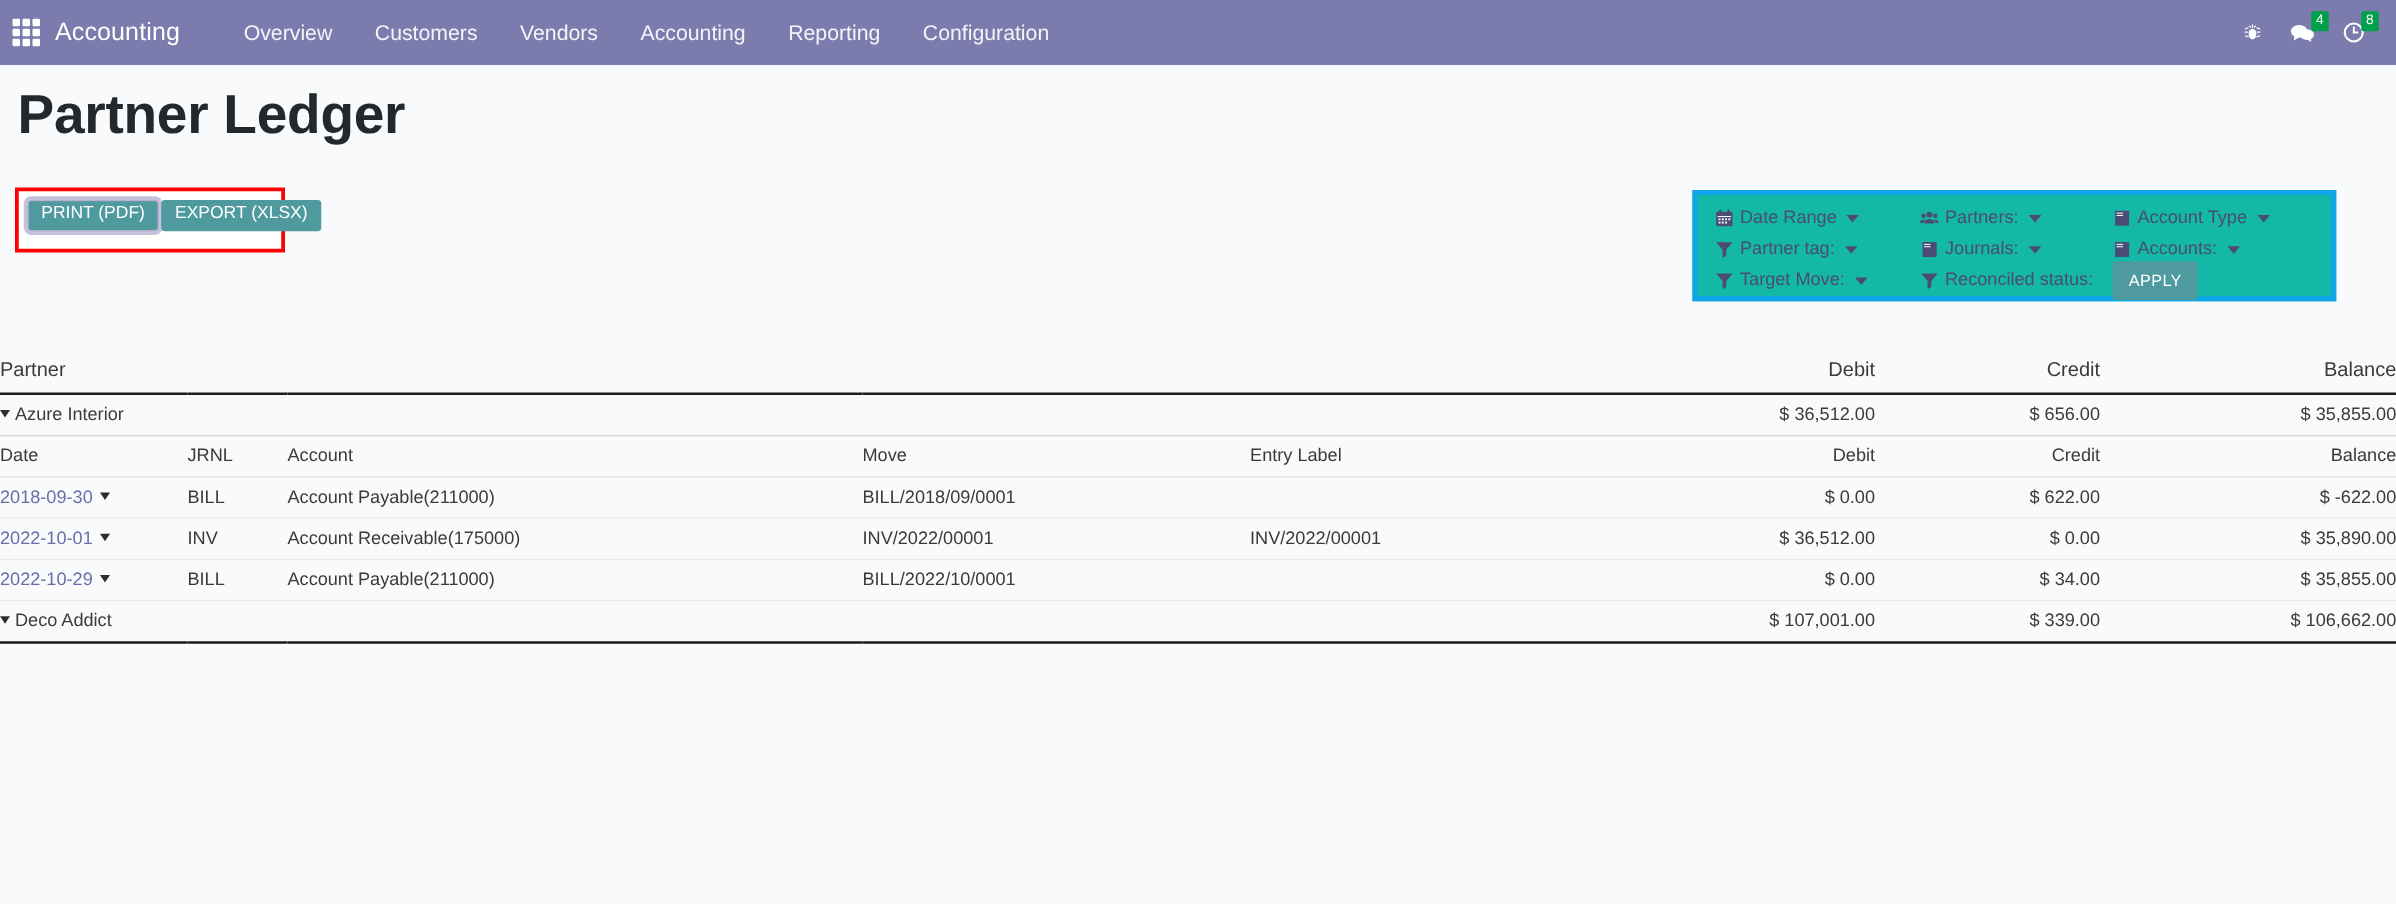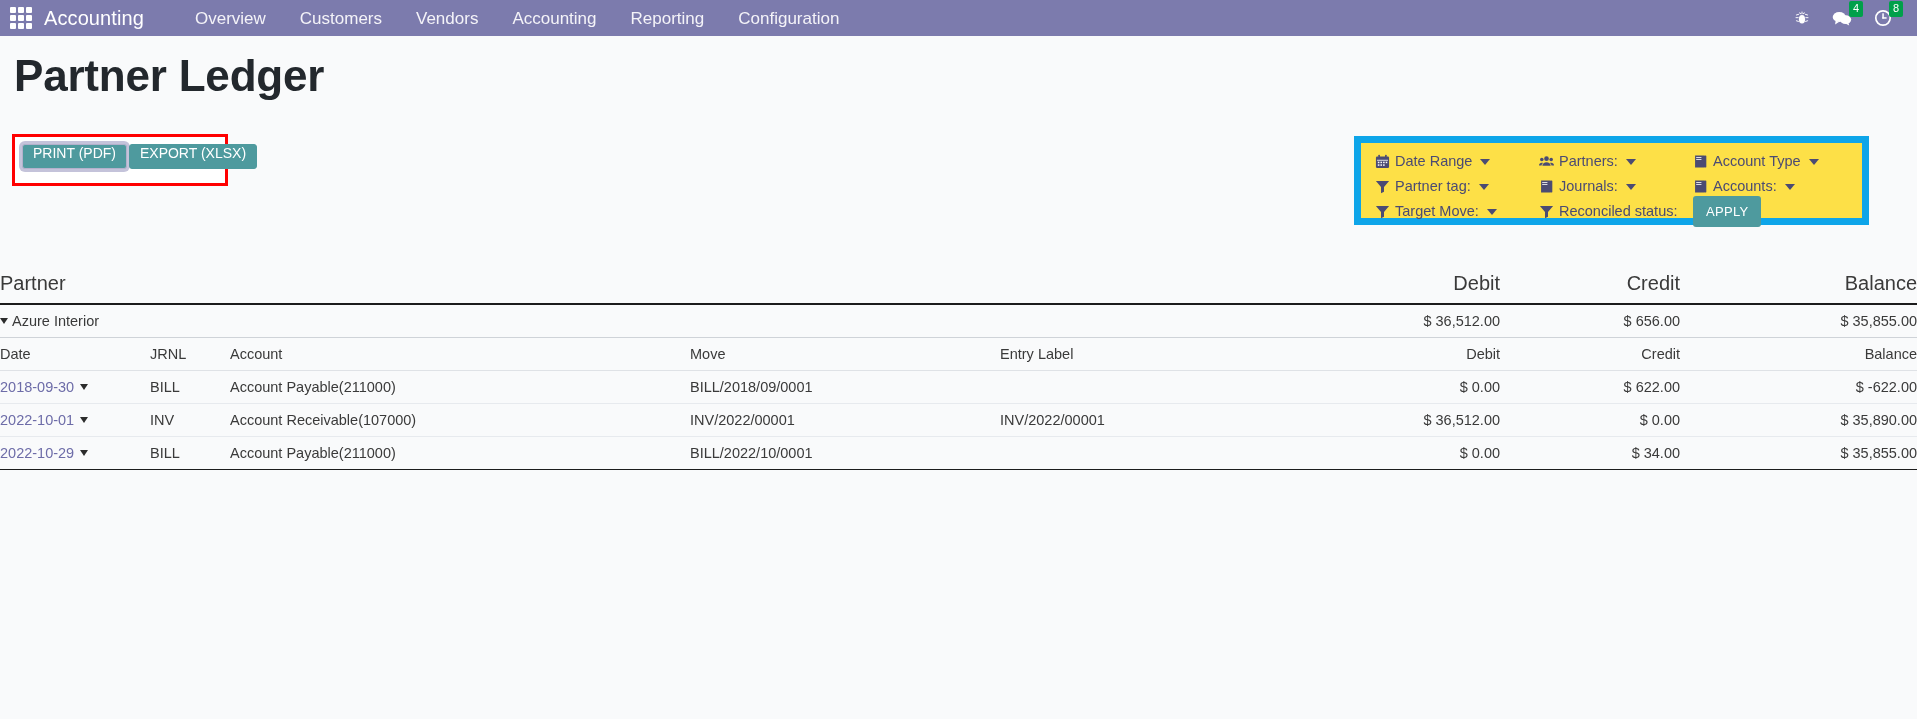--- a/index.html
+++ b/index.html
@@ -6,21 +6,21 @@
   html, body {
     margin: 0; padding: 0;
     width: 1917px; height: 723px;
     background: #ffffff;
     font-family: "Liberation Sans", sans-serif;
     overflow: hidden;
   }
 
   
   .navbar {
-    height: 36px;
+    height: 52px;
     background: #7c7bad;
     display: flex;
     align-items: center;
     color: #ffffff;
     padding: 0 14px 0 10px;
     position: relative;
   }
   .apps-grid {
     width: 22px; height: 22px;
     display: grid;
@@ -143,22 +143,22 @@
     box-shadow: 0 0 0 3px rgba(124,123,173,.45);
     border-color: #b3b1cc;
   }
 
   
   .filter-annot {
     position: absolute;
     right: 48px; top: 100px;
     width: 515px;
     height: 89px;
-    border: 7px solid #0ea5e9;
-    background: #fde047;
+    border: 4px solid #0ea5e9;
+    background: #14b8a6;
   }
   .filter-grid {
     position: absolute;
     left: 14px; top: 6px;
     display: grid;
     grid-template-columns: 160px 150px auto;
     grid-template-rows: repeat(3, 25px);
     align-items: center;
     column-gap: 4px;
   }
@@ -210,21 +210,21 @@
   }
   table.rep td, table.rep th {
     padding: 8px 0;
     font-weight: normal;
     vertical-align: middle;
   }
   .r-num { text-align: right; }
   .hdr-main th {
     border-bottom: 2px solid #1c1c1c;
     color: #3a3a3a;
-    font-size: 20px;
+    font-size: 16px;
     padding-bottom: 6px;
     padding-top: 4px;
   }
   .hdr-sub th {
     border-bottom: 1px solid #dfe2e6;
     color: #3a3a3a;
     padding-top: 9px;
     padding-bottom: 9px;
   }
   .partner-row td {
@@ -488,37 +488,46 @@
         <td class="r-num">$ 0.00</td>
         <td class="r-num">$ 622.00</td>
         <td class="r-num pr-right">$ -622.00</td>
       </tr>
 
       <tr class="data-row">
         <td class="pl-left">
           <span class="date-link">2022-10-01</span><span class="date-caret"></span>
         </td>
         <td>INV</td>
-        <td>Account Receivable(107000)</td>
+        <td>Account Receivable(175000)</td>
         <td>INV/2022/00001</td>
         <td>INV/2022/00001</td>
         <td class="r-num">$ 36,512.00</td>
         <td class="r-num">$ 0.00</td>
         <td class="r-num pr-right">$ 35,890.00</td>
       </tr>
 
       <tr class="data-row">
         <td class="pl-left">
           <span class="date-link">2022-10-29</span><span class="date-caret"></span>
         </td>
         <td>BILL</td>
         <td>Account Payable(211000)</td>
         <td>BILL/2022/10/0001</td>
         <td></td>
         <td class="r-num">$ 0.00</td>
         <td class="r-num">$ 34.00</td>
         <td class="r-num pr-right">$ 35,855.00</td>
       </tr>
 
+      <tr class="partner-row bold-bottom">
+        <td class="pl-left" colspan="4">
+          <span class="exp-caret"></span><span class="partner-name">Deco Addict</span>
+        </td>
+        <td></td>
+        <td class="r-num">$ 107,001.00</td>
+        <td class="r-num">$ 339.00</td>
+        <td class="r-num pr-right">$ 106,662.00</td>
+      </tr>
     </tbody>
       </table>
   </div>
 </div>
 
 </body></html>

